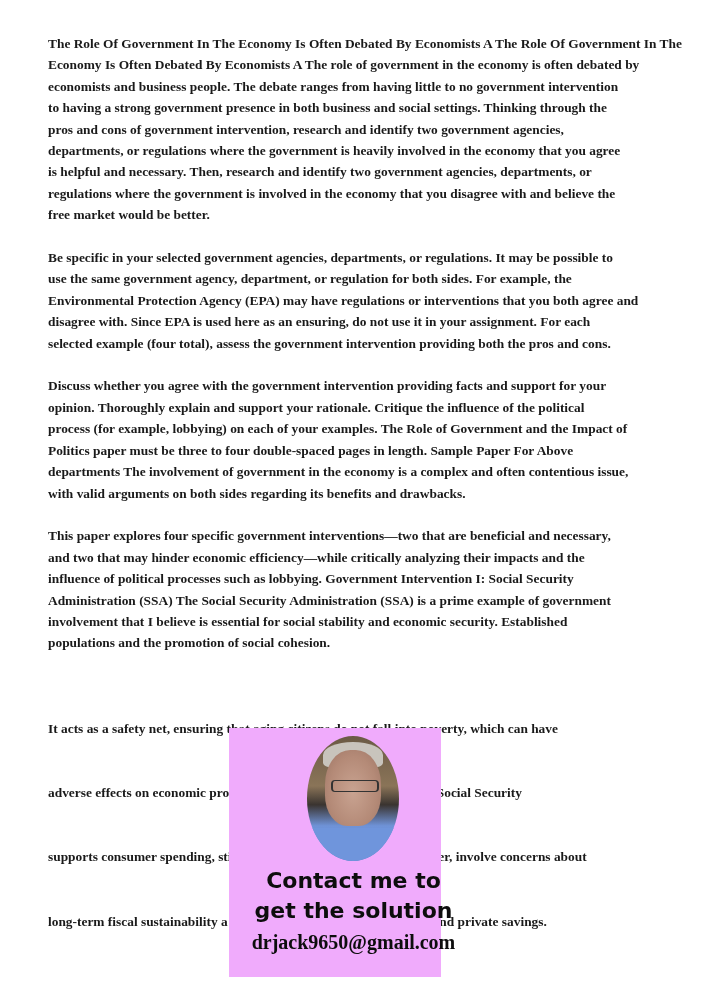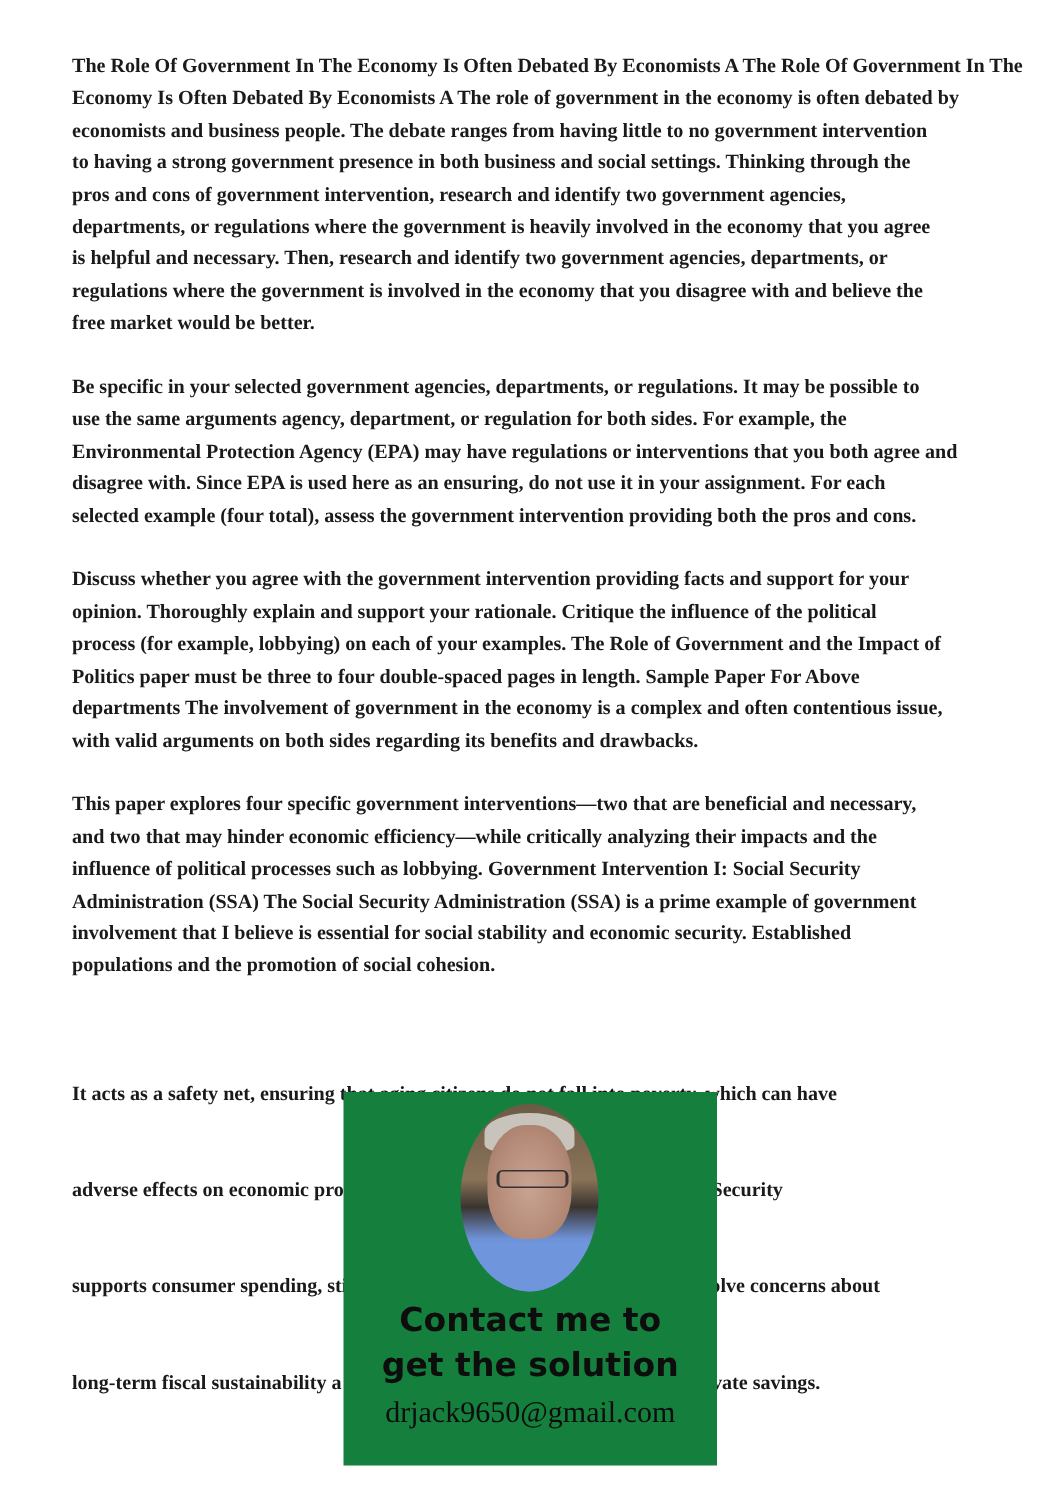--- a/index.html
+++ b/index.html
@@ -5,22 +5,22 @@
     html, body { margin: 0; padding: 0; background: #ffffff; }
     body { width: 708px; height: 1000px; position: relative; overflow: hidden; }
     .page {
       position: absolute; left: 48px; top: 33px; width: 650px;
       font-family: "Liberation Serif", "DejaVu Serif", serif;
       font-size: 13.4px; line-height: 21.4px; color: #1a1a1a;
     }
     .para { margin: 0 0 21.4px 0; font-weight: bold; }
     .line { display: block; white-space: nowrap; }
     .promo {
-      position: absolute; left: 229px; top: 728px; width: 249px; height: 249px;
-      background: #15803d;
+      position: absolute; left: 229px; top: 728px; width: 212px; height: 249px;
+      background: #f0abfc;
     }
     .avatar {
       position: absolute; left: 78px; top: 8px; width: 92px; height: 125px;
       border-radius: 50%; overflow: hidden;
       background: linear-gradient(#6b5a45 0%, #8a7458 40%, #3a3430 55%, #6f93d8 72%, #5b82c9 100%);
     }
     .face {
       position: absolute; left: 18px; top: 14px; width: 56px; height: 76px;
       border-radius: 45% 45% 40% 40%;
       background: radial-gradient(ellipse at 50% 55%, #c9a391 0%, #b48a77 60%, #9d7565 100%);
@@ -37,42 +37,42 @@
       position: absolute; left: 0; top: 92px; width: 92px; height: 40px;
       background: #6f95dc;
     }
     .promo-title {
       position: absolute; left: 0; width: 249px; text-align: center;
       font-family: "DejaVu Sans", "Liberation Sans", sans-serif; font-weight: bold;
       font-size: 22px; line-height: 30px; color: #0d0d0d; top: 138px;
     }
     .promo-email {
       position: absolute; left: 0; width: 249px; text-align: center; top: 203px;
-      font-family: "Liberation Serif", "DejaVu Serif", serif; font-weight: normal;
+      font-family: "Liberation Serif", "DejaVu Serif", serif; font-weight: bold;
       font-size: 20px; color: #0d0d0d;
     }
   </style>
 </head>
 <body>
 
 <div class="page">
   <p class="para">
     <span class="line">The Role Of Government In The Economy Is Often Debated By Economists A The Role Of Government In The</span>
     <span class="line">Economy Is Often Debated By Economists A The role of government in the economy is often debated by</span>
     <span class="line">economists and business people. The debate ranges from having little to no government intervention</span>
     <span class="line">to having a strong government presence in both business and social settings. Thinking through the</span>
     <span class="line">pros and cons of government intervention, research and identify two government agencies,</span>
     <span class="line">departments, or regulations where the government is heavily involved in the economy that you agree</span>
     <span class="line">is helpful and necessary. Then, research and identify two government agencies, departments, or</span>
     <span class="line">regulations where the government is involved in the economy that you disagree with and believe the</span>
     <span class="line">free market would be better.</span>
   </p>
   <p class="para">
     <span class="line">Be specific in your selected government agencies, departments, or regulations. It may be possible to</span>
-    <span class="line">use the same arguments agency, department, or regulation for both sides. For example, the</span>
+    <span class="line">use the same government agency, department, or regulation for both sides. For example, the</span>
     <span class="line">Environmental Protection Agency (EPA) may have regulations or interventions that you both agree and</span>
     <span class="line">disagree with. Since EPA is used here as an ensuring, do not use it in your assignment. For each</span>
     <span class="line">selected example (four total), assess the government intervention providing both the pros and cons.</span>
   </p>
   <p class="para">
     <span class="line">Discuss whether you agree with the government intervention providing facts and support for your</span>
     <span class="line">opinion. Thoroughly explain and support your rationale. Critique the influence of the political</span>
     <span class="line">process (for example, lobbying) on each of your examples. The Role of Government and the Impact of</span>
     <span class="line">Politics paper must be three to four double-spaced pages in length. Sample Paper For Above</span>
     <span class="line">departments The involvement of government in the economy is a complex and often contentious issue,</span>

